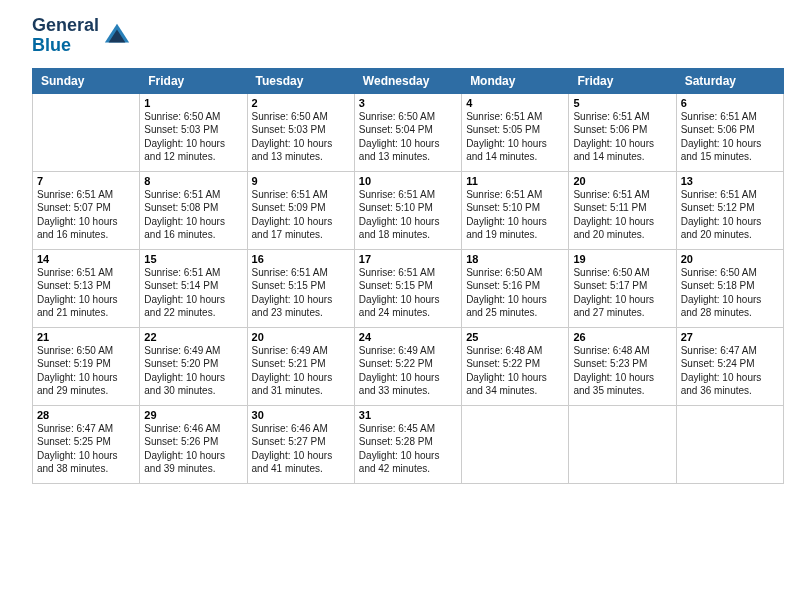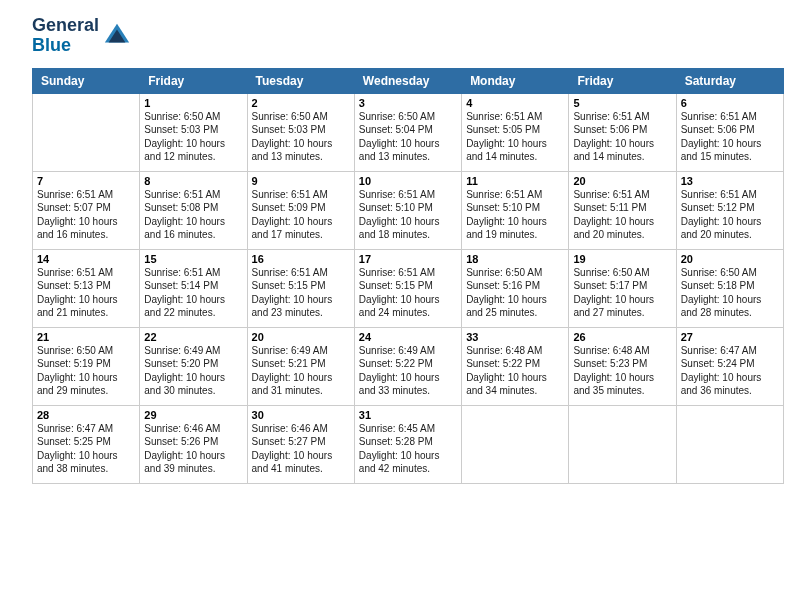--- a/index.html
+++ b/index.html
@@ -292,21 +292,21 @@
 and 31 minutes.</div>
           </td>
           <td>
             <span class="day-num">24</span>
             <div class="day-info" style="white-space: pre-line;">Sunrise: 6:49 AM
 Sunset: 5:22 PM
 Daylight: 10 hours
 and 33 minutes.</div>
           </td>
           <td>
-            <span class="day-num">33</span>
+            <span class="day-num">25</span>
             <div class="day-info" style="white-space: pre-line;">Sunrise: 6:48 AM
 Sunset: 5:22 PM
 Daylight: 10 hours
 and 34 minutes.</div>
           </td>
           <td>
             <span class="day-num">26</span>
             <div class="day-info" style="white-space: pre-line;">Sunrise: 6:48 AM
 Sunset: 5:23 PM
 Daylight: 10 hours

